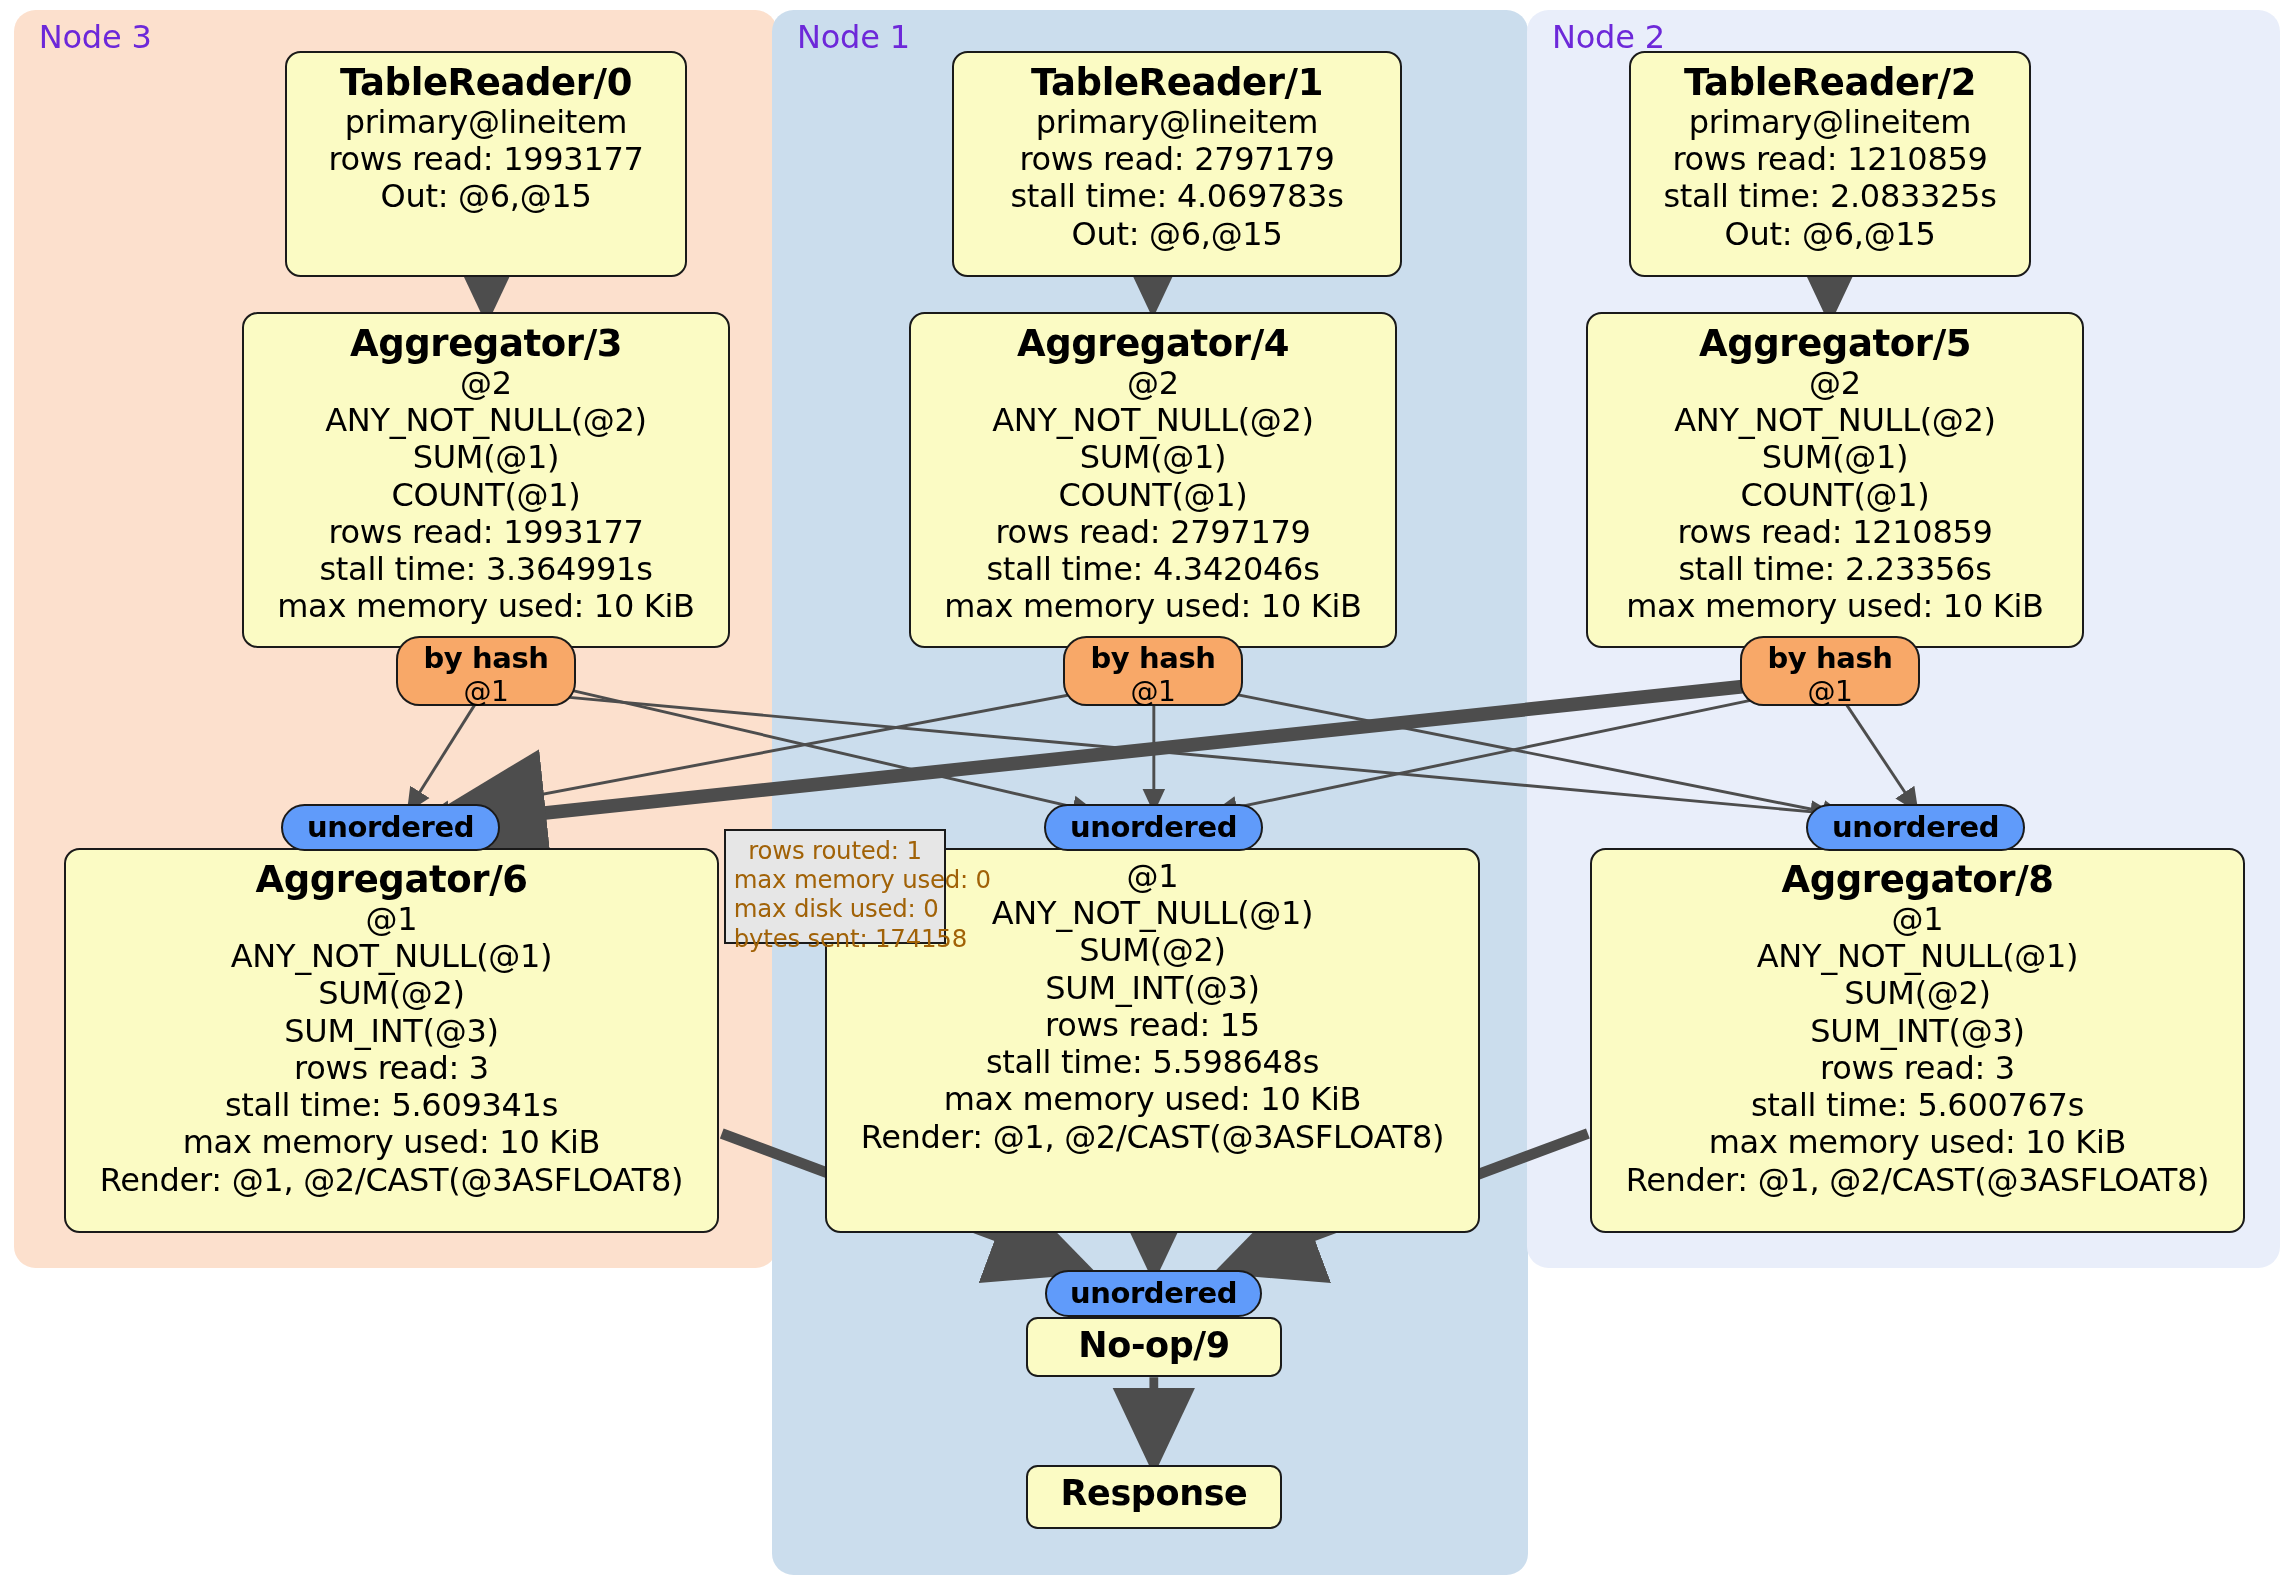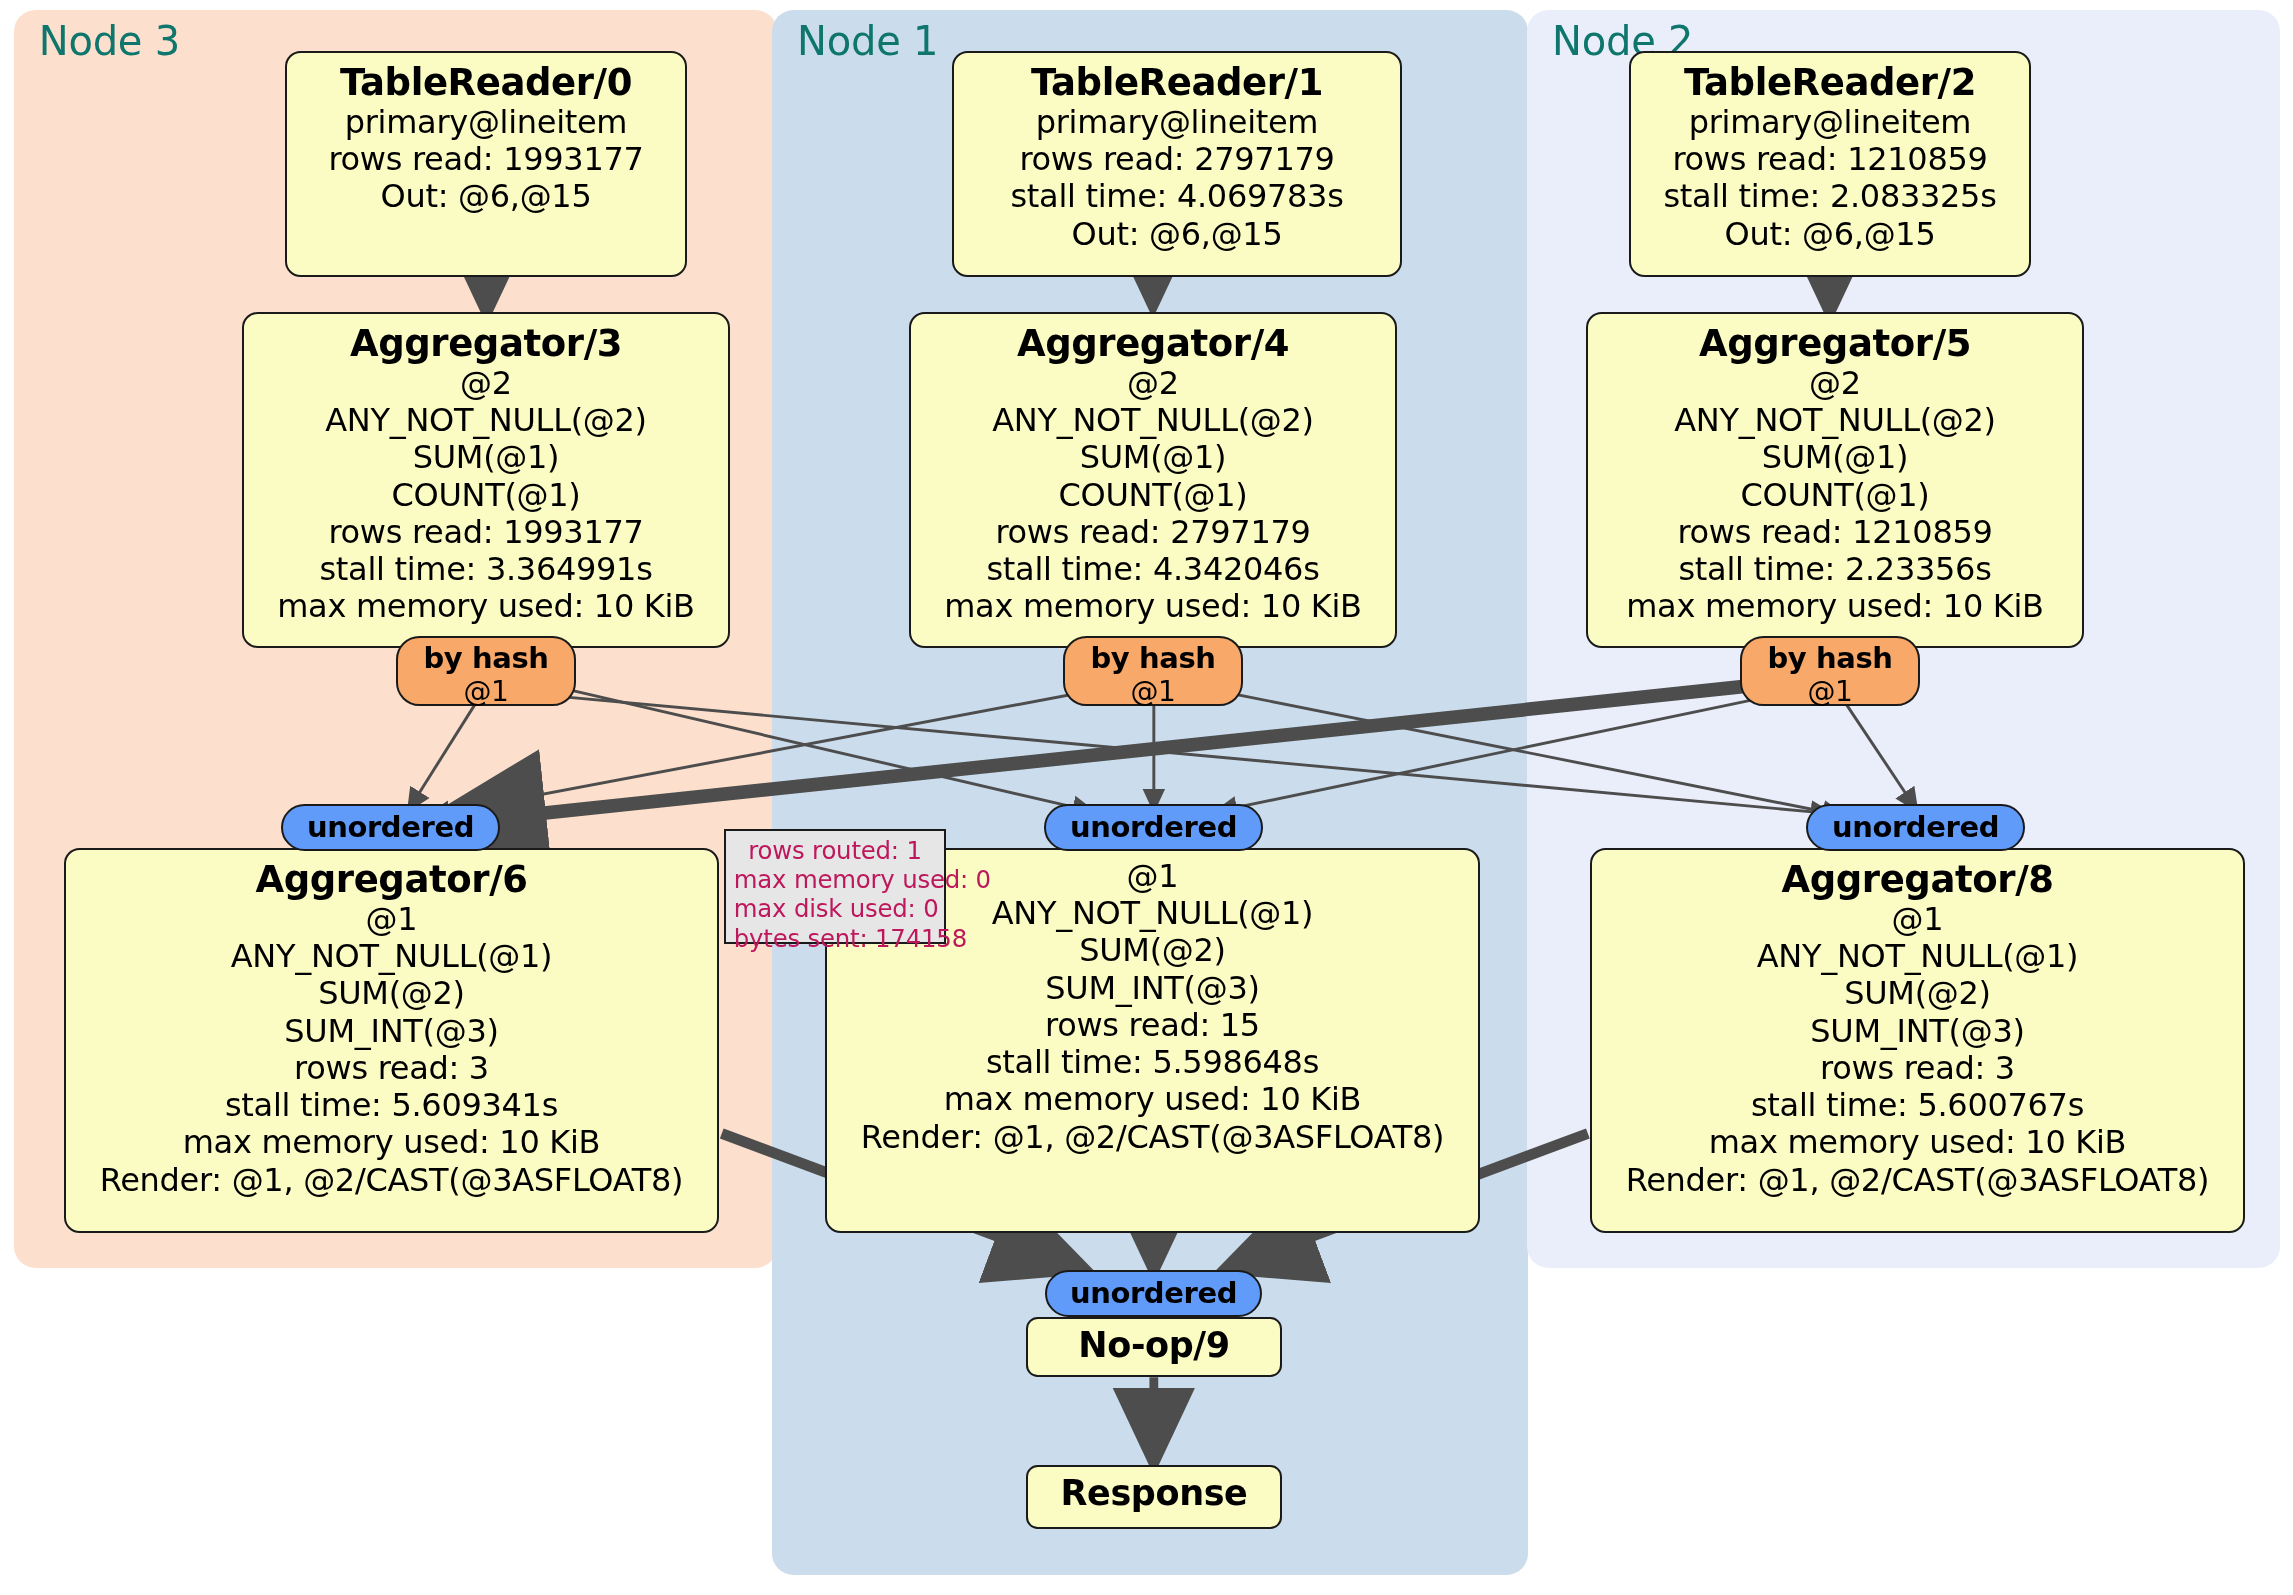--- a/index.html
+++ b/index.html
@@ -21,22 +21,22 @@
   
   .cluster {
     position: absolute;
     border-radius: 21.5px;
     box-sizing: border-box;
   }
   .cluster-label {
     position: absolute;
     left: 25px;
     top: 7.8px;
-    font-size: 40px;
-    color: #0f766e;
+    font-size: 32px;
+    color: #6d28d9;
     font-family: "DejaVu Sans", "Liberation Sans", sans-serif;
     letter-spacing: -0.2px;
     white-space: nowrap;
   }
 
   
   .node {
     position: absolute;
     box-sizing: border-box;
     border: 2.9px solid #1a1a1a;
@@ -98,21 +98,21 @@
     box-sizing: border-box;
     text-align: center;
     padding: 4.9px 7.8px 7.8px 7.8px;
     z-index: 60;
     line-height: 1.2;
   }
   .statbox .ln {
     font-size: 24.4px;
     white-space: nowrap;
     display: block;
-    color: #be185d;
+    color: #a16207;
     letter-spacing: -0.2px;
   }
 
   
   #edges {
     position: absolute;
     left: 0;
     top: 0;
     width: 2294px;
     height: 1596px;

